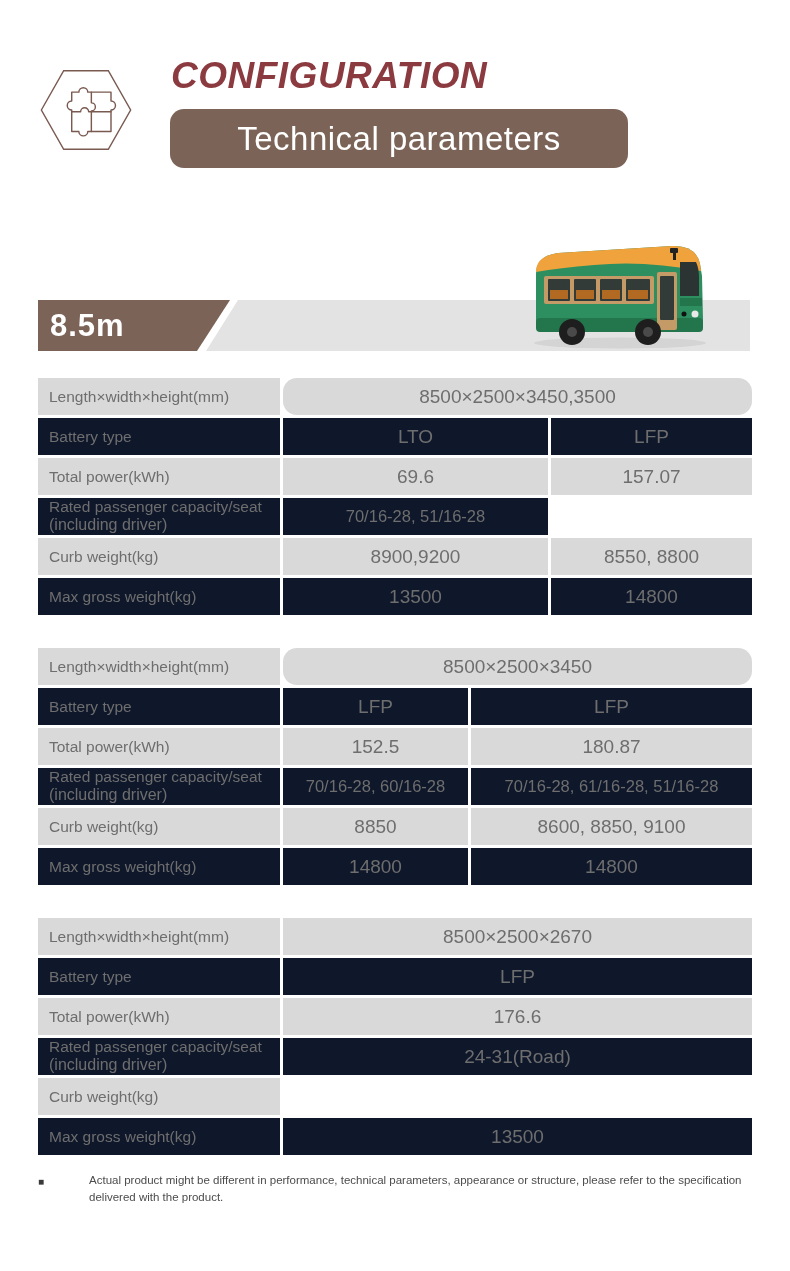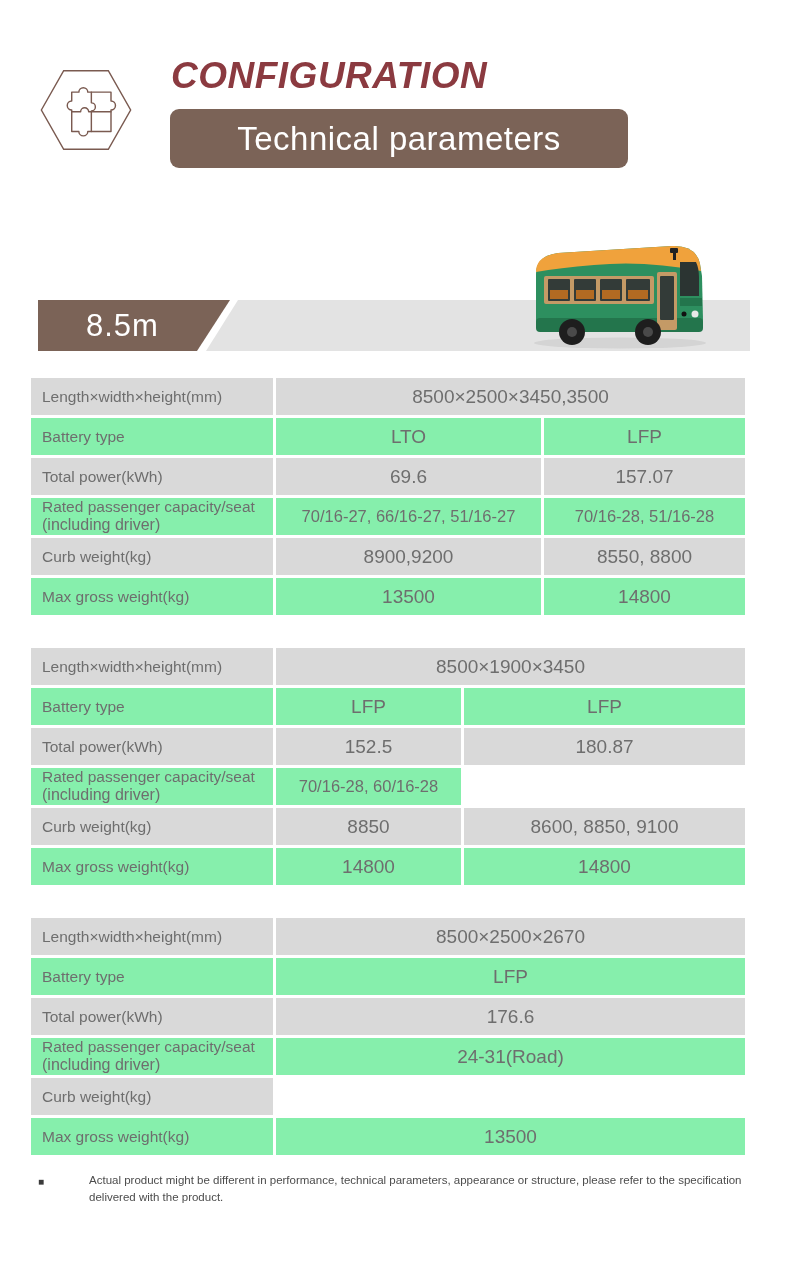--- a/index.html
+++ b/index.html
@@ -10,55 +10,55 @@
 
   
   .hex-icon { position:absolute; left:36px; top:60px; }
   .config-title {
     position:absolute; left:171px; top:55px;
     font-size:37px; font-weight:bold; font-style:italic;
     color:#8b3a40; letter-spacing:0.5px; white-space:nowrap;
   }
   .pill {
     position:absolute; left:170px; top:109px; width:458px; height:59px;
-    background:#7b6357; border-radius:9px;
+    background:#7b6357; border-radius:14px;
     display:flex; align-items:center; justify-content:center;
     color:#ffffff; font-size:33px; letter-spacing:0.5px;
   }
 
   
   .band-svg { position:absolute; left:0; top:300px; }
   .model-label {
     position:absolute; left:50px; top:304px; height:44px;
     display:flex; align-items:center;
-    color:#ffffff; font-size:31px; font-weight:400; letter-spacing:1px;margin-left:36px;
+    color:#ffffff; font-size:31px; font-weight:700; letter-spacing:1px;
   }
   .bus { position:absolute; left:524px; top:238px; }
 
   
-  .spec-table { position:absolute; left:31px; width:714px; }
+  .spec-table { position:absolute; left:38px; width:714px; }
   .t1 { top:378px; } .t2 { top:648px; } .t3 { top:918px; }
   .trow { display:grid; column-gap:3px; height:37px; margin-bottom:3px; }
   .t1 .trow { grid-template-columns:242px 265px 201px; }
   .t2 .trow { grid-template-columns:242px 185px 281px; }
   .t3 .trow { grid-template-columns:242px 469px; }
   .cell {
     display:flex; align-items:center; justify-content:center;
     color:#6e6e6e; font-size:18px; overflow:hidden; white-space:nowrap;
   }
   .cell.label {
     flex-direction:column; align-items:flex-start; justify-content:center;
     padding-left:11px; font-size:15.5px; line-height:1.15;
   }
   .cell.label .sub { font-size:16px; color:#6e6e6e; }
   .cell.big { font-size:19px; }
   .cell.sm  { font-size:16.5px; }
-  .span2 { grid-column:2 / -1; }
+  .span2 { grid-column:2 / -1;border-radius:14px; }
   .odd  .cell { background:#d9d9d9; }
-  .even .cell { background:#86efac; }
+  .even .cell { background:#0f172a; }
 
   
   .footnote {
     position:absolute; left:38px; top:1172px; width:716px;
     display:flex; color:#4c4c4c; font-size:11.5px; line-height:1.5;
   }
   .footnote .bullet { color:#3a3a3a; font-size:10px; margin:2px 5px 0 0; }
   .footnote .txt { flex:1;margin-left:40px; }
 </style>
 </head>
@@ -137,21 +137,20 @@
           <span>Total power(kWh)</span>
         </div>
       <div class="cell big">69.6</div>
       <div class="cell big">157.07</div>
     </div>
     <div class="trow even">
       <div class="cell label">
         <span>Rated passenger capacity/seat</span>
         <span class="sub">(including driver)</span>
       </div>
-      <div class="cell sm">70/16-27, 66/16-27, 51/16-27</div>
       <div class="cell sm">70/16-28, 51/16-28</div>
     </div>
     <div class="trow odd">
       <div class="cell label">
           <span>Curb weight(kg)</span>
         </div>
       <div class="cell big">8900,9200</div>
       <div class="cell big">8550, 8800</div>
     </div>
     <div class="trow even">
@@ -161,21 +160,21 @@
       <div class="cell big">13500</div>
       <div class="cell big">14800</div>
     </div>
   </div>
 
   <div class="spec-table t2">
     <div class="trow odd">
       <div class="cell label">
           <span>Length×width×height(mm)</span>
         </div>
-      <div class="cell big span2">8500×1900×3450</div>
+      <div class="cell big span2">8500×2500×3450</div>
     </div>
     <div class="trow even">
       <div class="cell label">
           <span>Battery type</span>
         </div>
       <div class="cell big">LFP</div>
       <div class="cell big">LFP</div>
     </div>
     <div class="trow odd">
       <div class="cell label">
@@ -183,20 +182,21 @@
         </div>
       <div class="cell big">152.5</div>
       <div class="cell big">180.87</div>
     </div>
     <div class="trow even">
       <div class="cell label">
         <span>Rated passenger capacity/seat</span>
         <span class="sub">(including driver)</span>
       </div>
       <div class="cell sm">70/16-28, 60/16-28</div>
+      <div class="cell sm">70/16-28, 61/16-28, 51/16-28</div>
     </div>
     <div class="trow odd">
       <div class="cell label">
           <span>Curb weight(kg)</span>
         </div>
       <div class="cell big">8850</div>
       <div class="cell big">8600, 8850, 9100</div>
     </div>
     <div class="trow even">
       <div class="cell label">

